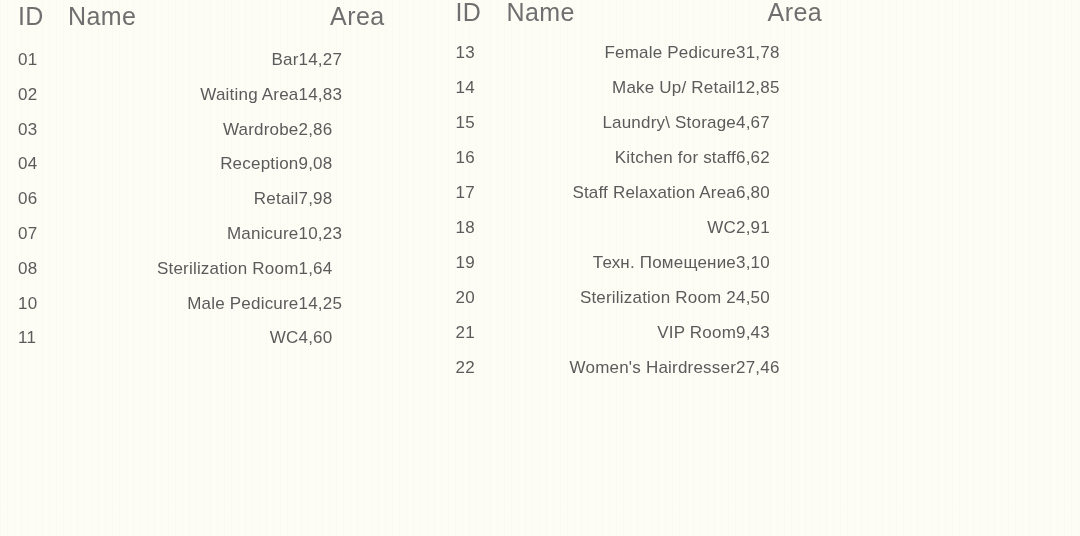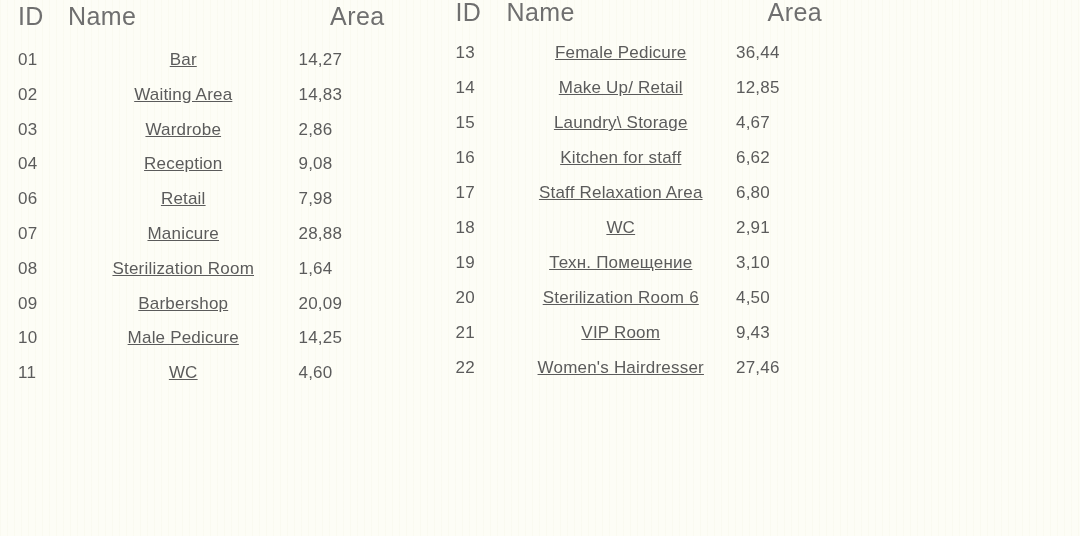--- a/index.html
+++ b/index.html
@@ -70,21 +70,21 @@
     font-weight: 400;
     color: #5b5b5b;
     font-size: 17px;
     letter-spacing: 0.2px;
     line-height: 1;
     padding: 0 0 18px 0;
     vertical-align: top;
     white-space: nowrap;
   }
   .td-id   { text-align: left;  color: #616161; padding-left: 4px; }
-  .td-name { text-align: center; text-decoration: underline; }
+  .td-name { text-align: right; }
   .td-area { text-align: left; color: #5b5b5b; }
 
   .table-left  .tbl tbody td { padding-bottom: 17.8px; }
   .table-right .tbl tbody td { padding-bottom: 18.0px; }
 
   .table-left  .tbl thead th { padding-bottom: 22px; }
   .table-right .tbl thead th { padding-bottom: 19px; }
 
   .table-right .tbl { margin-top: 0px; }
   .table-left  .tbl { margin-top: 4px; }
@@ -132,31 +132,26 @@
           <td class="td-area">9,08</td>
         </tr>
         <tr>
           <td class="td-id">06</td>
           <td class="td-name">Retail</td>
           <td class="td-area">7,98</td>
         </tr>
         <tr>
           <td class="td-id">07</td>
           <td class="td-name">Manicure</td>
-          <td class="td-area">28,88</td>
+          <td class="td-area">10,23</td>
         </tr>
         <tr>
           <td class="td-id">08</td>
           <td class="td-name">Sterilization Room</td>
           <td class="td-area">1,64</td>
-        </tr>
-        <tr>
-          <td class="td-id">09</td>
-          <td class="td-name">Barbershop</td>
-          <td class="td-area">20,09</td>
         </tr>
         <tr>
           <td class="td-id">10</td>
           <td class="td-name">Male Pedicure</td>
           <td class="td-area">14,25</td>
         </tr>
         <tr>
           <td class="td-id">11</td>
           <td class="td-name">WC</td>
           <td class="td-area">4,60</td>
@@ -176,21 +171,21 @@
         <tr>
           <th class="th-id">ID</th>
           <th class="th-name">Name</th>
           <th class="th-area">Area</th>
         </tr>
       </thead>
       <tbody>
         <tr>
           <td class="td-id">13</td>
           <td class="td-name">Female Pedicure</td>
-          <td class="td-area">36,44</td>
+          <td class="td-area">31,78</td>
         </tr>
         <tr>
           <td class="td-id">14</td>
           <td class="td-name">Make Up/ Retail</td>
           <td class="td-area">12,85</td>
         </tr>
         <tr>
           <td class="td-id">15</td>
           <td class="td-name">Laundry\ Storage</td>
           <td class="td-area">4,67</td>
@@ -210,21 +205,21 @@
           <td class="td-name">WC</td>
           <td class="td-area">2,91</td>
         </tr>
         <tr>
           <td class="td-id">19</td>
           <td class="td-name">Техн. Помещение</td>
           <td class="td-area">3,10</td>
         </tr>
         <tr>
           <td class="td-id">20</td>
-          <td class="td-name">Sterilization Room 6</td>
+          <td class="td-name">Sterilization Room 2</td>
           <td class="td-area">4,50</td>
         </tr>
         <tr>
           <td class="td-id">21</td>
           <td class="td-name">VIP Room</td>
           <td class="td-area">9,43</td>
         </tr>
         <tr>
           <td class="td-id">22</td>
           <td class="td-name">Women's Hairdresser</td>

